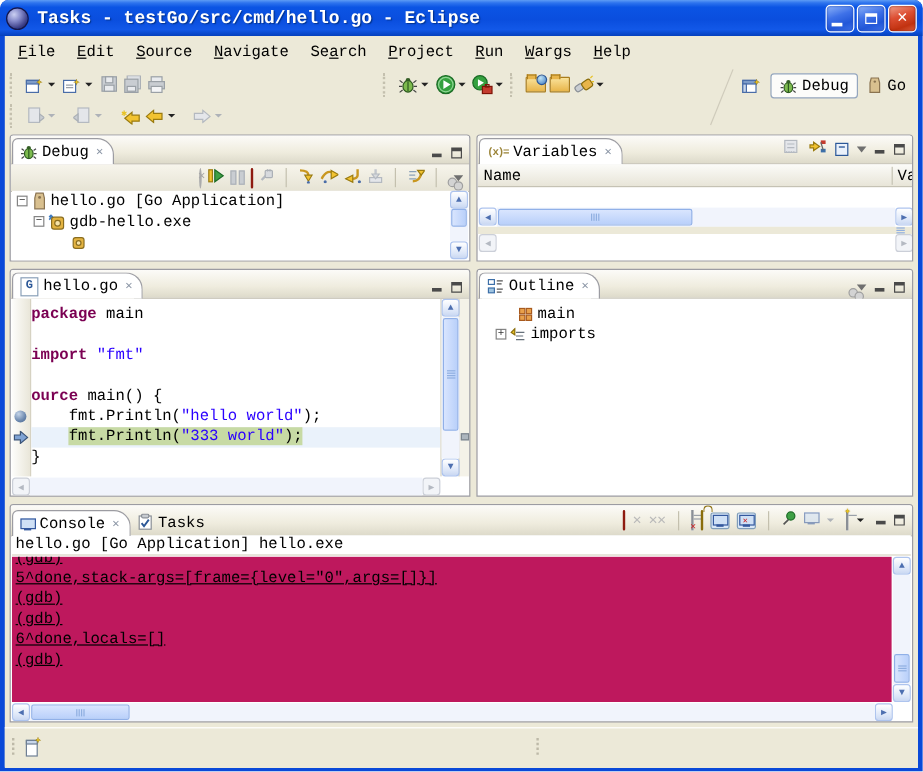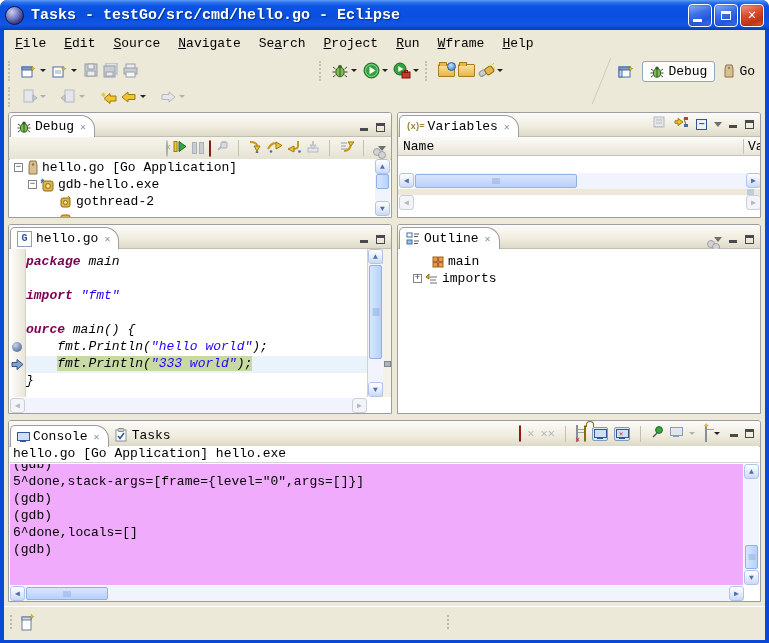--- a/index.html
+++ b/index.html
@@ -70,31 +70,31 @@
   .gripv{position:absolute;top:50%;left:50%;transform:translate(-50%,-50%);}
   .gripv i{display:block;width:7px;height:1px;background:#8FAFE0;margin:1px 0;}
 
   
   .trow{height:17px;display:flex;align-items:center;white-space:pre;}
   .exp{width:9px;height:9px;border:1px solid #848484;background:#fff;font-size:9px;line-height:7px;text-align:center;color:#333;flex:0 0 auto;box-sizing:border-box;}
   .tico{margin:0 4px 0 3px;flex:0 0 auto;display:inline-flex;}
 
   
   .ruler{position:absolute;left:1px;top:24px;bottom:16px;width:15px;background:linear-gradient(90deg,#FDFDFB,#E9E6D9);border-right:1px solid #D6D2C2;}
-  .code{position:absolute;left:17px;top:24px;right:24px;bottom:16px;overflow:hidden;padding-top:5px;font-style:italic;}
+  .code{position:absolute;left:17px;top:24px;right:24px;bottom:16px;overflow:hidden;padding-top:5px;}
   .cline{height:17px;white-space:pre;}
   .kw{color:#7B0052;font-weight:bold;}
   .str{color:#2A00FF;}
   .hlrow{background:#EAF2FB;}
   .hlgreen{background:#C7DAA4;}
   .ovw{position:absolute;right:0;top:24px;bottom:16px;width:8px;background:#F4F2E8;border-left:1px solid #D6D2C2;}
 
   
   .con-status{position:absolute;left:1px;right:1px;top:25px;height:17px;background:#fff;border-bottom:1px solid #D8D4C4;white-space:pre;padding-left:3px;box-sizing:border-box;}
-  .con-text{position:absolute;left:1px;right:17px;top:43px;bottom:16px;overflow:hidden;background:#f0abfc;}
+  .con-text{position:absolute;left:1px;right:17px;top:43px;bottom:16px;overflow:hidden;background:#be185d;text-decoration:underline;}
   .con-text .ln{height:17px;white-space:pre;padding-left:3px;margin-top:0;}
   .caret{display:inline-block;width:1px;height:13px;background:#000;vertical-align:-2px;}
 
   
   .tgl{border:1px solid #7F9DB9;background:#D9E7F7;border-radius:2px;padding:1px;display:flex;}
 
   
   .monitor{width:12px;height:10px;position:relative;display:inline-block;}
   .monitor::before{content:"";position:absolute;left:0;top:0;width:11px;height:7px;border:1px solid #33589E;background:#CFE0F5;}
   .monitor::after{content:"";position:absolute;left:3px;top:8px;width:6px;height:2px;background:#33589E;}
@@ -146,21 +146,21 @@
   <div class="chrome"></div>
 
   <div class="menubar">
     <span class="mi"><span></span><u>F</u><span>ile</span></span>
     <span class="mi"><span></span><u>E</u><span>dit</span></span>
     <span class="mi"><span></span><u>S</u><span>ource</span></span>
     <span class="mi"><span></span><u>N</u><span>avigate</span></span>
     <span class="mi"><span>Se</span><u>a</u><span>rch</span></span>
     <span class="mi"><span></span><u>P</u><span>roject</span></span>
     <span class="mi"><span></span><u>R</u><span>un</span></span>
-    <span class="mi"><span></span><u>W</u><span>frame</span></span>
+    <span class="mi"><span></span><u>W</u><span>args</span></span>
     <span class="mi"><span></span><u>H</u><span>elp</span></span>
   </div>
 
   <div class="tb1">
     <span class="handle"></span>
     <span class="tbi">
       <svg width="17" height="16">
           <rect x="1" y="4" width="10" height="10" fill="#fff" stroke="#4a6da8"></rect>
           <rect x="1" y="4" width="10" height="3" fill="#7E9CC8" stroke="#4a6da8"></rect>
           <text x="9" y="8" font-size="9" fill="#E8C222" stroke="#8a6d0b" stroke-width="0.3">✦</text>
@@ -418,28 +418,20 @@
         <span>hello.go [Go Application]</span>
       </div>
       <div class="trow" style="padding-left:18px">
         <span class="exp">−</span>
         <span class="tico"><svg width="14" height="14">
               <path d="M1 5 L4 2 M1 3 L3 1" stroke="#3D7AC0" stroke-width="1.4"></path>
               <rect x="3" y="3" width="10" height="10" rx="2" fill="#E3B341" stroke="#8a6d1f"></rect>
               <circle cx="8" cy="8" r="2.4" fill="#F6E3A8" stroke="#8a6d1f"></circle>
             </svg></span>
         <span>gdb-hello.exe</span>
-      </div>
-      <div class="trow" style="padding-left:46px">
-        <span class="tico"><svg width="13" height="13">
-              <rect x="2" y="3" width="9" height="9" rx="2" fill="#E3B341" stroke="#8a6d1f"></rect>
-              <circle cx="6.5" cy="7.5" r="2" fill="#F6E3A8" stroke="#8a6d1f"></circle>
-              <path d="M9 1 L11.5 3.5" stroke="#8a6d1f"></path>
-            </svg></span>
-        <span>gothread-2</span>
       </div>
       <div class="trow" style="padding-left:46px">
         <span class="tico"><svg width="13" height="13">
               <rect x="2" y="3" width="9" height="9" rx="2" fill="#E3B341" stroke="#8a6d1f"></rect>
               <circle cx="6.5" cy="7.5" r="2" fill="#F6E3A8" stroke="#8a6d1f"></circle>
             </svg></span>
       </div>
     </div>
     <div class="sbv" style="right:1px;top:46px;bottom:1px">
       <span class="sbb">▲</span>

